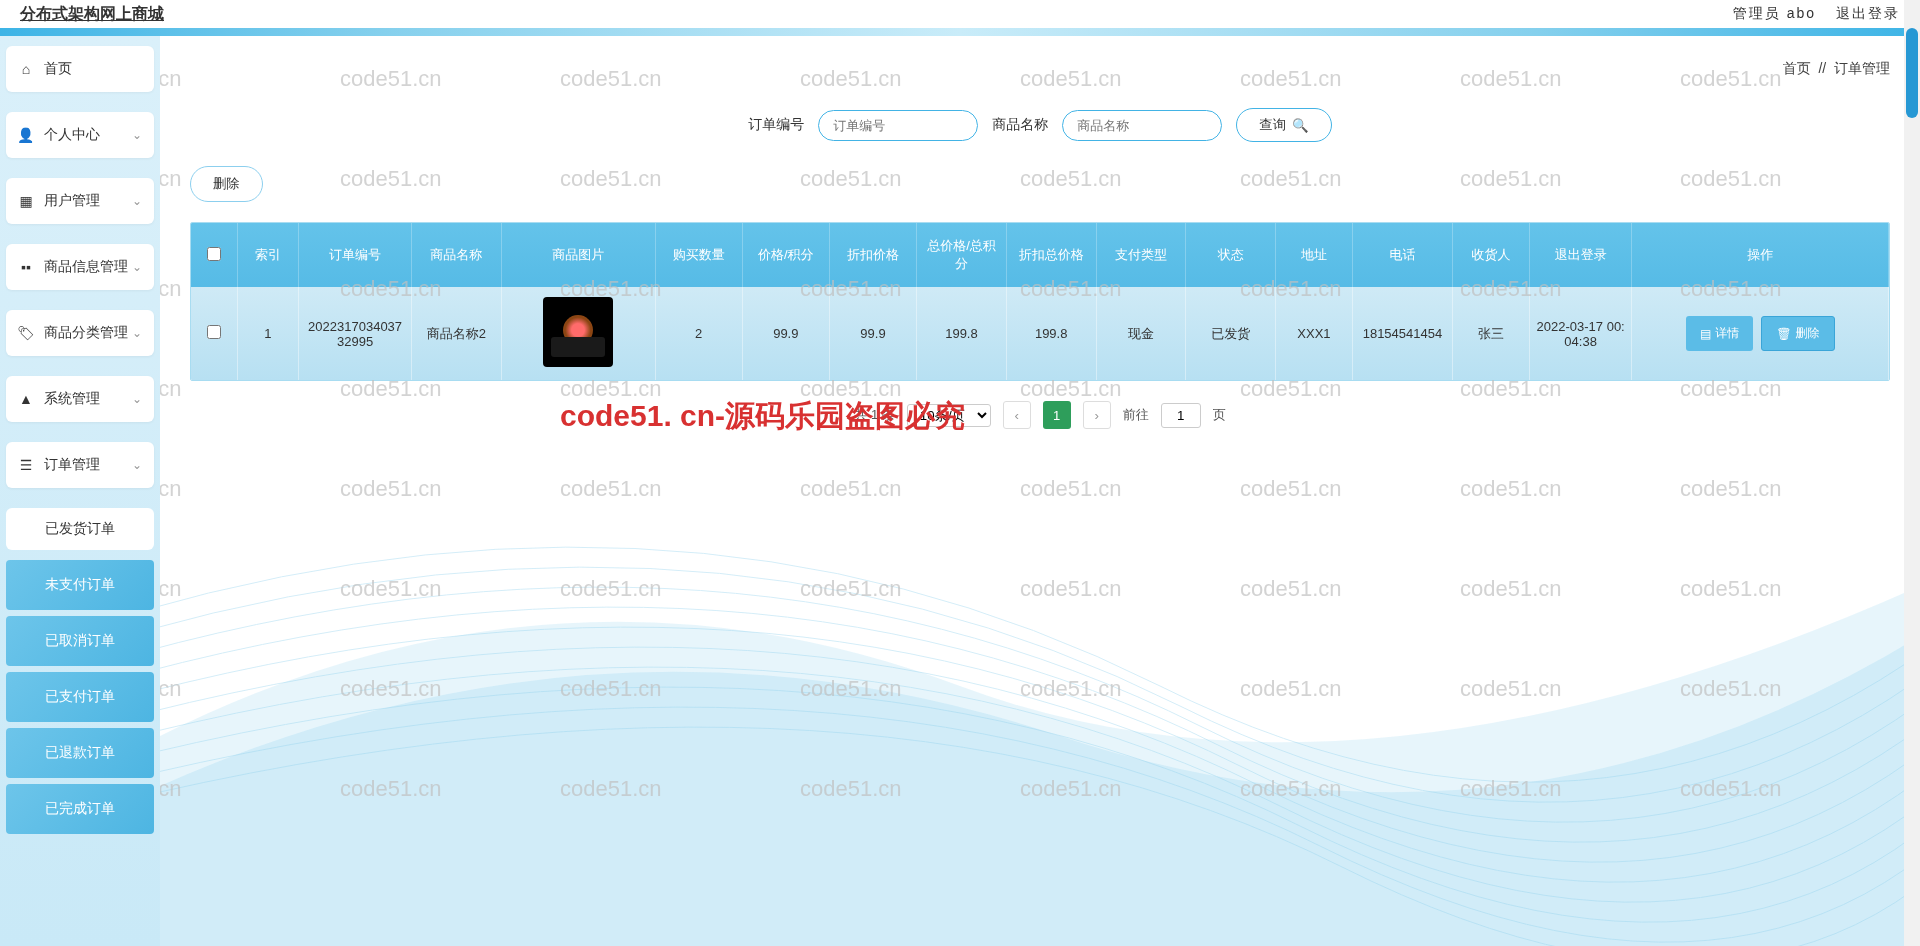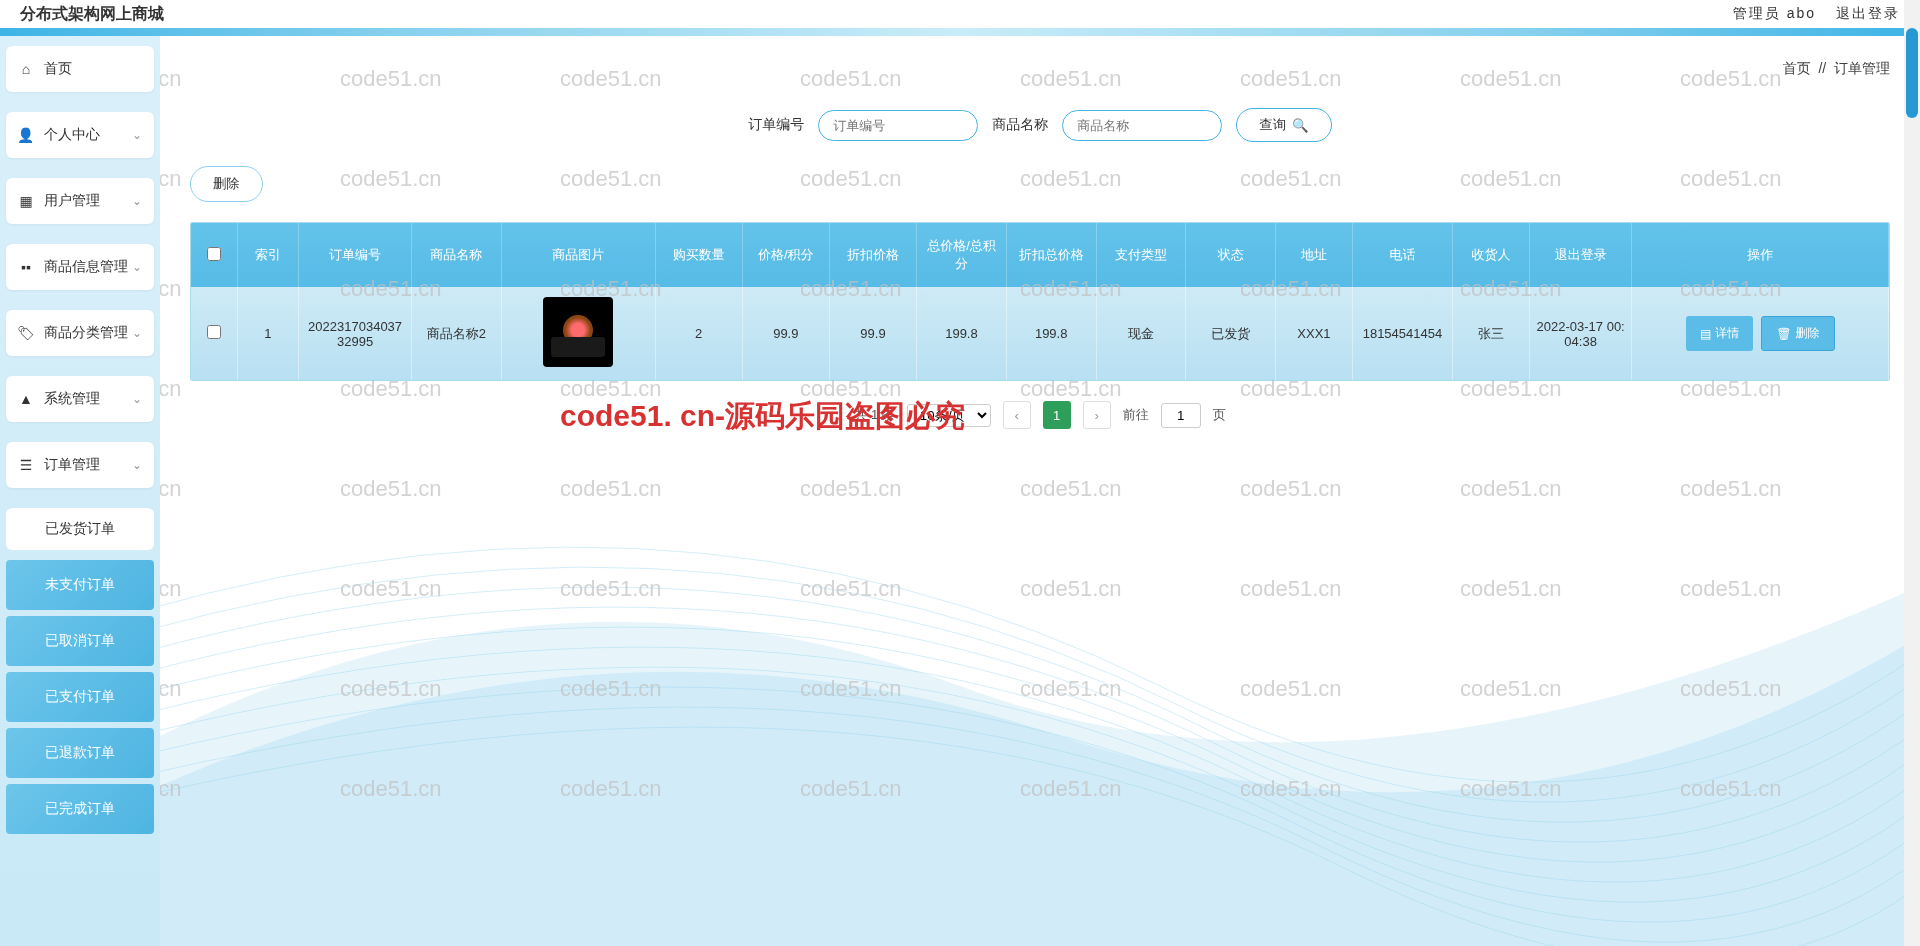--- a/index.html
+++ b/index.html
@@ -1,19 +1,19 @@
 <!DOCTYPE html>
 <html><head>
 <meta charset="utf-8">
 <style>
 * { margin: 0; padding: 0; box-sizing: border-box; }
 body { font-family: -apple-system, "Microsoft YaHei", sans-serif; font-size: 14px; color: #333; background: #fff; overflow: hidden; }
 
 .top-header { height: 28px; display: flex; justify-content: space-between; align-items: center; padding: 0 20px; background: #fff; }
-.app-title { font-weight: bold; font-size: 16px; }
+.app-title { font-weight: bold; font-size: 16px; text-decoration: underline; }
 .top-right { display: flex; gap: 20px; align-items: center; }
 .top-link { cursor: pointer; color: #333; letter-spacing: 2px; }
 
 .gradient-bar { height: 8px; background: linear-gradient(90deg, #3db4e6 0%, #85d0ed 20%, #c9ecf9 50%, #85d0ed 80%, #3db4e6 100%); }
 
 .layout { display: flex; height: calc(100vh - 36px); }
 
 .sidebar { width: 160px; background: linear-gradient(180deg, #daf0fa 0%, #c9e9f7 100%); padding-top: 10px; overflow-y: auto; flex-shrink: 0; }
 .menu-card { background: #fff; margin: 0 6px 20px 6px; border-radius: 6px; padding: 14px 12px; display: flex; align-items: center; justify-content: space-between; cursor: pointer; box-shadow: 0 1px 3px rgba(0,0,0,0.05); }
 .menu-card-left { display: flex; align-items: center; gap: 10px; }

